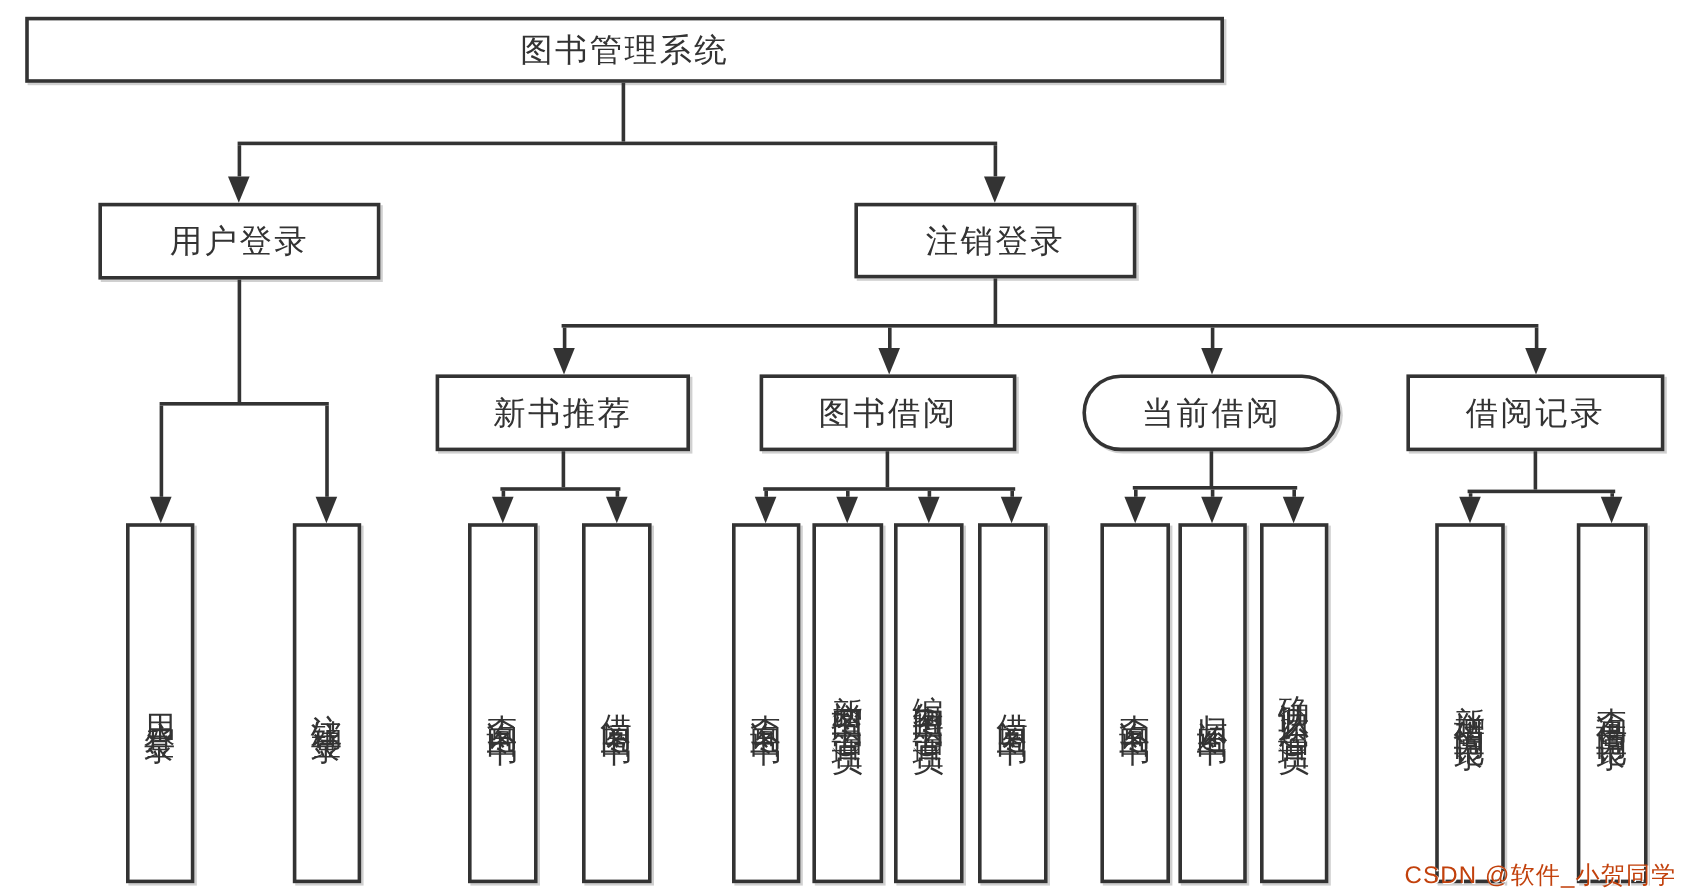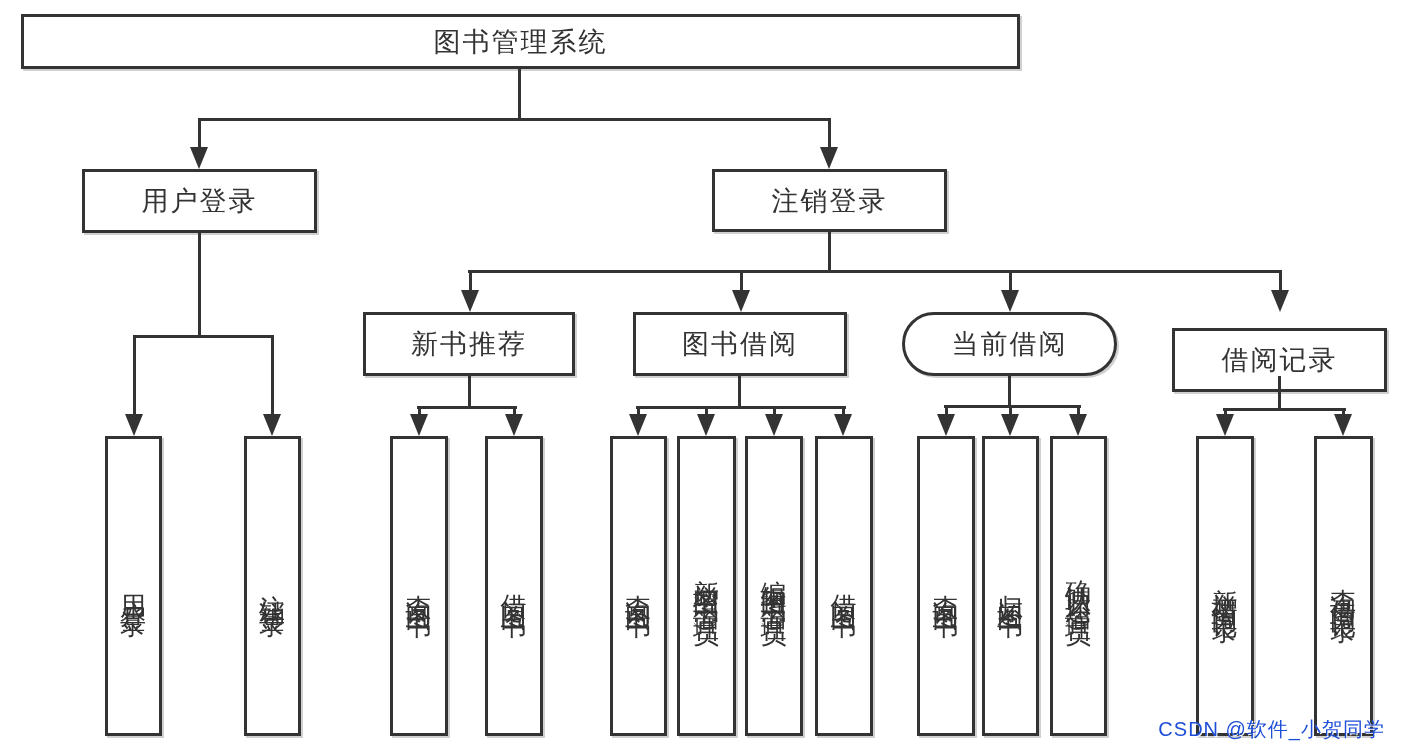--- a/index.html
+++ b/index.html
@@ -25,22 +25,22 @@
   .hline{position:absolute;height:3px;background:#333333;}
   .arrow{position:absolute;width:18px;display:flex;flex-direction:column;align-items:center;}
   .arrow .stem{width:3px;background:#333333;flex:1 1 auto;}
   .arrow .head{
     width:0;height:0;flex:0 0 auto;
     border-left:9px solid transparent;border-right:9px solid transparent;
     border-top:22px solid #333333;
   }
 
   .watermark{
-    position:absolute;right:20px;bottom:4px;
-    font-size:20px;color:#1d4ed8;letter-spacing:1px;white-space:nowrap;
+    position:absolute;right:8px;bottom:4px;
+    font-size:20px;color:#c2410c;letter-spacing:1px;white-space:nowrap;
     text-shadow:1px 1px 0 #ffffff;z-index:5;
   }
 </style>
 </head>
 <body>
 
 <div class="canvas">
 
   <div class="box h" style="left:21px;top:14px;width:999px;height:55px;">
     <span>图书管理系统</span>
@@ -96,21 +96,21 @@
 
   <div class="box h" style="left:633px;top:312px;width:214px;height:64px;">
     <span>图书借阅</span>
   </div>
   <div class="box h" style="left:363px;top:312px;width:212px;height:64px;">
     <span>新书推荐</span>
   </div>
   <div class="box h" style="left:902px;top:312px;width:215px;height:64px;border-radius:32px;">
     <span>当前借阅</span>
   </div>
-  <div class="box h" style="left:1172px;top:312px;width:215px;height:64px;margin-top:16px;">
+  <div class="box h" style="left:1172px;top:312px;width:215px;height:64px;">
     <span>借阅记录</span>
   </div>
 
   <div class="vline" style="left:468px;top:376px;height:30px;"></div>
   <div class="hline" style="left:417px;top:406px;width:100px;"></div>
   <div class="arrow" style="left:410px;top:409px;height:27px;">
     <div class="stem"></div>
       <div class="head"></div>
   </div>
   <div class="arrow" style="left:505px;top:409px;height:27px;">

